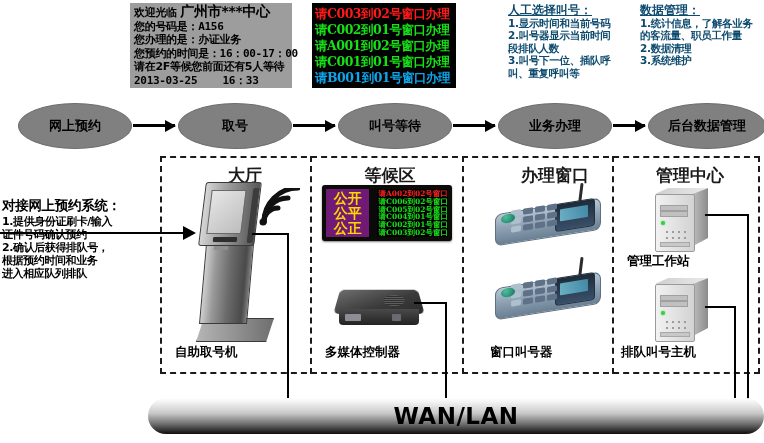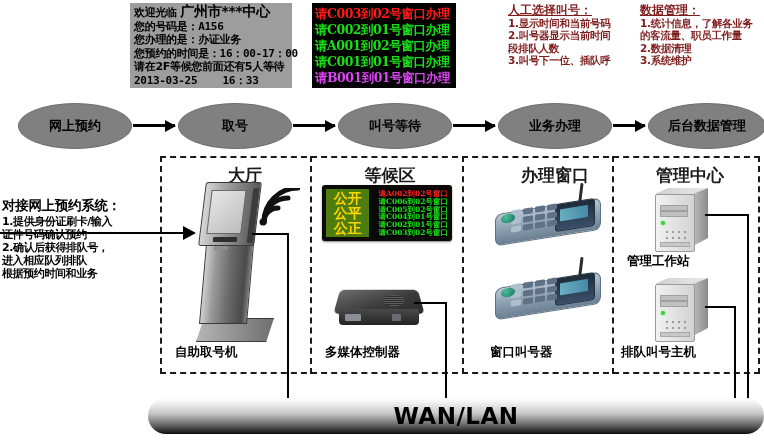--- a/index.html
+++ b/index.html
@@ -22,21 +22,21 @@
   .gp-line .num{font-family:"DejaVu Sans Mono","Liberation Mono",monospace;font-size:11px;text-align:right;}
 
   .led-panel{
     left:312px;top:3px;width:144px;height:85px;
     background:#000;padding:3px 0 0 3px;box-sizing:border-box;
     line-height:16px;
   }
   .led-line{font-size:12.5px;font-weight:bold;white-space:nowrap;
             font-family:"DejaVu Serif","Liberation Serif",serif;letter-spacing:-0.5px;}
 
-  .note{color:#7f1d1d;line-height:12.5px;}
+  .note{color:#0c4a6e;line-height:12.5px;}
   .note .hd{font-size:12px;font-weight:bold;text-decoration:underline;display:block;}
   .note .it{font-size:10.5px;font-weight:bold;display:block;letter-spacing:-0.3px;}
   .note-manual{left:508px;top:4px;width:125px;}
   .note-data{left:640px;top:4px;width:124px;}
 
   
   .flow-wrap{left:0;top:103px;width:764px;height:48px;}
   .ellipse{
     position:absolute;top:0;height:44px;
     background:#808080;border:1px solid #6d6d6d;border-radius:50%;
@@ -107,21 +107,21 @@
   .wifi{left:258px;top:188px;width:42px;height:38px;}
 
   
   .board-frame{
     left:322px;top:185px;width:130px;height:56px;
     background:#2a2117;border:4px solid #0d0b08;box-sizing:border-box;border-radius:3px;
     box-shadow:0 1px 2px rgba(0,0,0,.5);
   }
   .board-inner{position:absolute;inset:0;display:flex;background:#0a0a0a;}
   .board-left{
-    width:48px;background:#4d7c0f;display:flex;flex-direction:column;
+    width:48px;background:#701a75;display:flex;flex-direction:column;
     align-items:center;justify-content:center;
   }
   .board-left div{color:#ffd400;font-size:14px;font-weight:bold;line-height:15px;}
   .board-right{flex:1;background:#000;padding:1px 0 0 1px;box-sizing:border-box;margin-left:8px;}
   .board-right div{font-size:7.5px;font-weight:bold;line-height:7.8px;white-space:nowrap;
                    font-family:"DejaVu Serif","Liberation Serif",serif;}
 
   
   .mm-top{
     left:337px;top:288px;width:84px;height:26px;
@@ -227,29 +227,30 @@
   <div class="gp-line">您预约的时间是：<span class="num">16：00-17：00</span></div>
   <div class="gp-line">请在2F等候您前面还有5人等待</div>
   <div class="gp-line"><span class="num">2013-03-25&nbsp;&nbsp;&nbsp;&nbsp;16：33</span></div>
 </div>
 
 <div class="abs led-panel" id="ledPanel">
     <div class="led-line" style="color: rgb(255, 26, 26);">请C003到02号窗口办理</div>
     <div class="led-line" style="color: rgb(22, 224, 22);">请C002到01号窗口办理</div>
     <div class="led-line" style="color: rgb(22, 224, 22);">请A001到02号窗口办理</div>
     <div class="led-line" style="color: rgb(22, 224, 22);">请C001到01号窗口办理</div>
-    <div class="led-line" style="color: #d946ef;">请B001到01号窗口办理</div>
+    <div class="led-line" style="color: #0ea5e9;">请B001到01号窗口办理</div>
   </div>
 
 <div class="abs note note-manual">
   <span class="hd">人工选择叫号：</span>
   <span class="it">1.显示时间和当前号码</span>
   <span class="it">2.叫号器显示当前时间</span>
   <span class="it">段排队人数</span>
   <span class="it">3.叫号下一位、插队呼</span>
+  <span class="it">叫、重复呼叫等</span>
 </div>
 
 <div class="abs note note-data">
   <span class="hd">数据管理：</span>
   <span class="it">1.统计信息，了解各业务</span>
   <span class="it">的客流量、职员工作量</span>
   <span class="it">2.数据清理</span>
   <span class="it">3.系统维护</span>
 </div>
 
@@ -263,22 +264,22 @@
     <div class="arrow" style="left: 293px; width: 42px;"></div>
     <div class="arrow" style="left: 453px; width: 42px;"></div>
     <div class="arrow" style="left: 613px; width: 32px;"></div>
   </div>
 
 <div class="abs left-note">
   <span class="hd">对接网上预约系统：</span>
   <span class="it">1.提供身份证刷卡/输入</span>
   <span class="it">证件号码确认预约</span>
   <span class="it">2.确认后获得排队号，</span>
+  <span class="it">根据预约时间和业务</span>
   <span class="it">进入相应队列排队</span>
-  <span class="it">根据预约时间和业务</span>
 </div>
 
 <div class="abs dash-box"></div>
 <div class="vdash" style="left:310px"></div>
 <div class="vdash" style="left:462px"></div>
 <div class="vdash" style="left:612px"></div>
 
 <div class="zone-title" style="left:180px;top:164px;width:130px">大厅</div>
 <div class="zone-title" style="left:325px;top:164px;width:130px">等候区</div>
 <div class="zone-title" style="left:480px;top:164px;width:150px">办理窗口</div>

